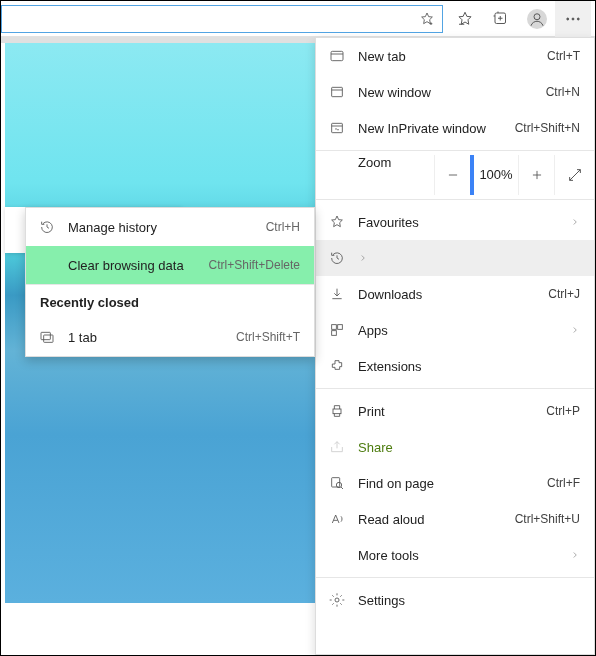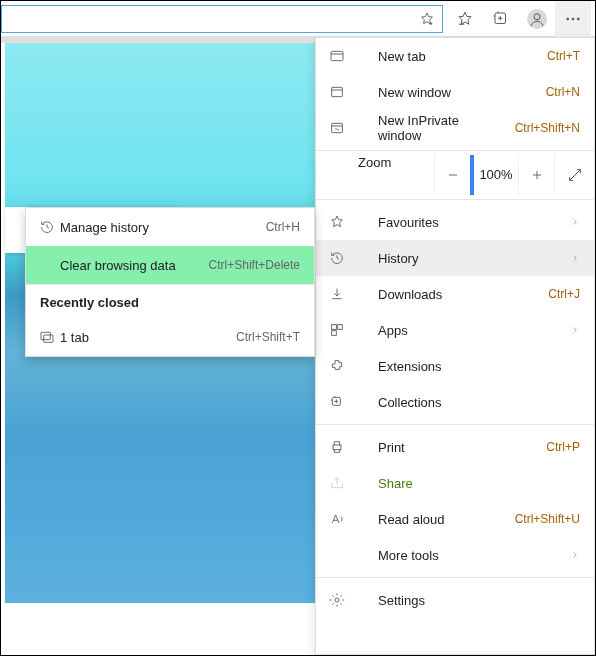--- a/index.html
+++ b/index.html
@@ -70,38 +70,38 @@
   .mrow {
     display:flex; align-items:center;
     height:36px; padding:0 14px 0 12px;
     gap:12px;
   }
   .mrow.hovered{background:#eeeeee;}
   .mrow.disabled{color:#4d7c0f;}
   .micon{width:18px;display:flex;align-items:center;justify-content:center;flex-shrink:0;}
   .micon svg{width:16px;height:16px;stroke:#555;stroke-width:1.3;fill:none;}
   .mrow.disabled .micon svg{stroke:#ccc;}
-  .mlabel{flex:1;margin-left:20px;}
-  .mshort{color:#a16207;font-size:12px;}
+  .mlabel{flex:1;}
+  .mshort{color:#404040;font-size:12px;}
   .mchev{width:10px;display:flex;align-items:center;justify-content:center;}
   .mchev svg{width:10px;height:10px;stroke:#777;stroke-width:1.5;fill:none;}
   .msep{height:1px;background:#e6e6e6;margin:4px 0;}
   .zoomrow{display:flex;height:40px;}
   .zoomlabel{flex:1;padding-left:42px;}
   .zbtn{width:36px;height:40px;display:flex;align-items:center;justify-content:center;color:#555;border-left:1px solid #eee;}
   .zval{width:48px;text-align:center;border-left:4px solid #3b82f6;height:40px;line-height:40px;}
   .fsbtn{width:40px;border-left:1px solid #eee;display:flex;align-items:center;justify-content:center;height:40px;}
   
   .submenu{
     position:absolute; top:206px; right:280px; width:290px;
     background:#fff; border:1px solid #ddd;
     box-shadow:0 4px 10px rgba(0,0,0,.2);
     z-index:5;
   }
-  .srow{display:flex;align-items:center;height:38px;padding:0 14px 0 12px;gap:4px;}
+  .srow{display:flex;align-items:center;height:38px;padding:0 14px 0 12px;gap:12px;}
   .srow.hl{background:#86efac;}
   .sicon{width:18px;display:flex;align-items:center;justify-content:center;flex-shrink:0;}
   .sicon svg{width:16px;height:16px;stroke:#555;stroke-width:1.3;fill:none;}
   .slabel{flex:1;}
   .sshort{color:#666;font-size:12px;}
   .ssep{height:1px;background:#e6e6e6;}
   .sheading{font-weight:600;padding:10px 16px 8px 14px;}
 </style>
 </head>
 <body>
@@ -221,21 +221,20 @@
       </span>
   </div>
   <div class="mrow hovered">
     <span class="micon">
         <svg viewBox="0 0 24 24">
           <path d="M4 12a8 8 0 1 0 2-5"></path>
           <path d="M4 4v4h4"></path>
           <path d="M12 8v4l3 2"></path>
         </svg>
       </span>
-    <span class="mlabel">History</span>
     <span class="mchev">
         <svg viewBox="0 0 24 24">
           <path d="M9 6l6 6-6 6"></path>
         </svg>
       </span>
   </div>
   <div class="mrow">
     <span class="micon">
         <svg viewBox="0 0 24 24">
           <path d="M12 4v10M8 11l4 4 4-4M5 19h14"></path>
@@ -260,47 +259,49 @@
       </span>
   </div>
   <div class="mrow">
     <span class="micon">
         <svg viewBox="0 0 24 24">
           <path d="M9 4h6v3h4v6h-3v4H9v-3H5V9h4z"></path>
         </svg>
       </span>
     <span class="mlabel">Extensions</span>
   </div>
-  <div class="mrow">
-    <span class="micon">
-        <svg viewBox="0 0 24 24">
-          <rect x="5" y="5" width="12" height="12" rx="2"></rect>
-          <path d="M9 3v2M3 9h2M11 8v6M8 11h6"></path>
-        </svg>
-      </span>
-    <span class="mlabel">Collections</span>
-  </div>
   <div class="msep"></div>
   <div class="mrow">
     <span class="micon">
         <svg viewBox="0 0 24 24">
           <rect x="6" y="9" width="12" height="7"></rect>
           <path d="M8 9V4h8v5M8 16v4h8v-4"></path>
         </svg>
       </span>
     <span class="mlabel">Print</span>
     <span class="mshort">Ctrl+P</span>
   </div>
   <div class="mrow disabled">
     <span class="micon">
         <svg viewBox="0 0 24 24">
           <path d="M4 12v7h16V12M12 4v10M8 8l4-4 4 4"></path>
         </svg>
       </span>
     <span class="mlabel">Share</span>
+  </div>
+  <div class="mrow">
+    <span class="micon">
+        <svg viewBox="0 0 24 24">
+          <rect x="4" y="4" width="12" height="14" rx="1"></rect>
+          <circle cx="15" cy="15" r="4"></circle>
+          <path d="M18 18l3 3"></path>
+        </svg>
+      </span>
+    <span class="mlabel">Find on page</span>
+    <span class="mshort">Ctrl+F</span>
   </div>
   <div class="mrow">
     <span class="micon">
         <svg viewBox="0 0 24 24">
           <path d="M5 18l5-12 5 12M7 14h6"></path>
           <path d="M18 8c2 2 2 6 0 8"></path>
         </svg>
       </span>
     <span class="mlabel">Read aloud</span>
     <span class="mshort">Ctrl+Shift+U</span>

